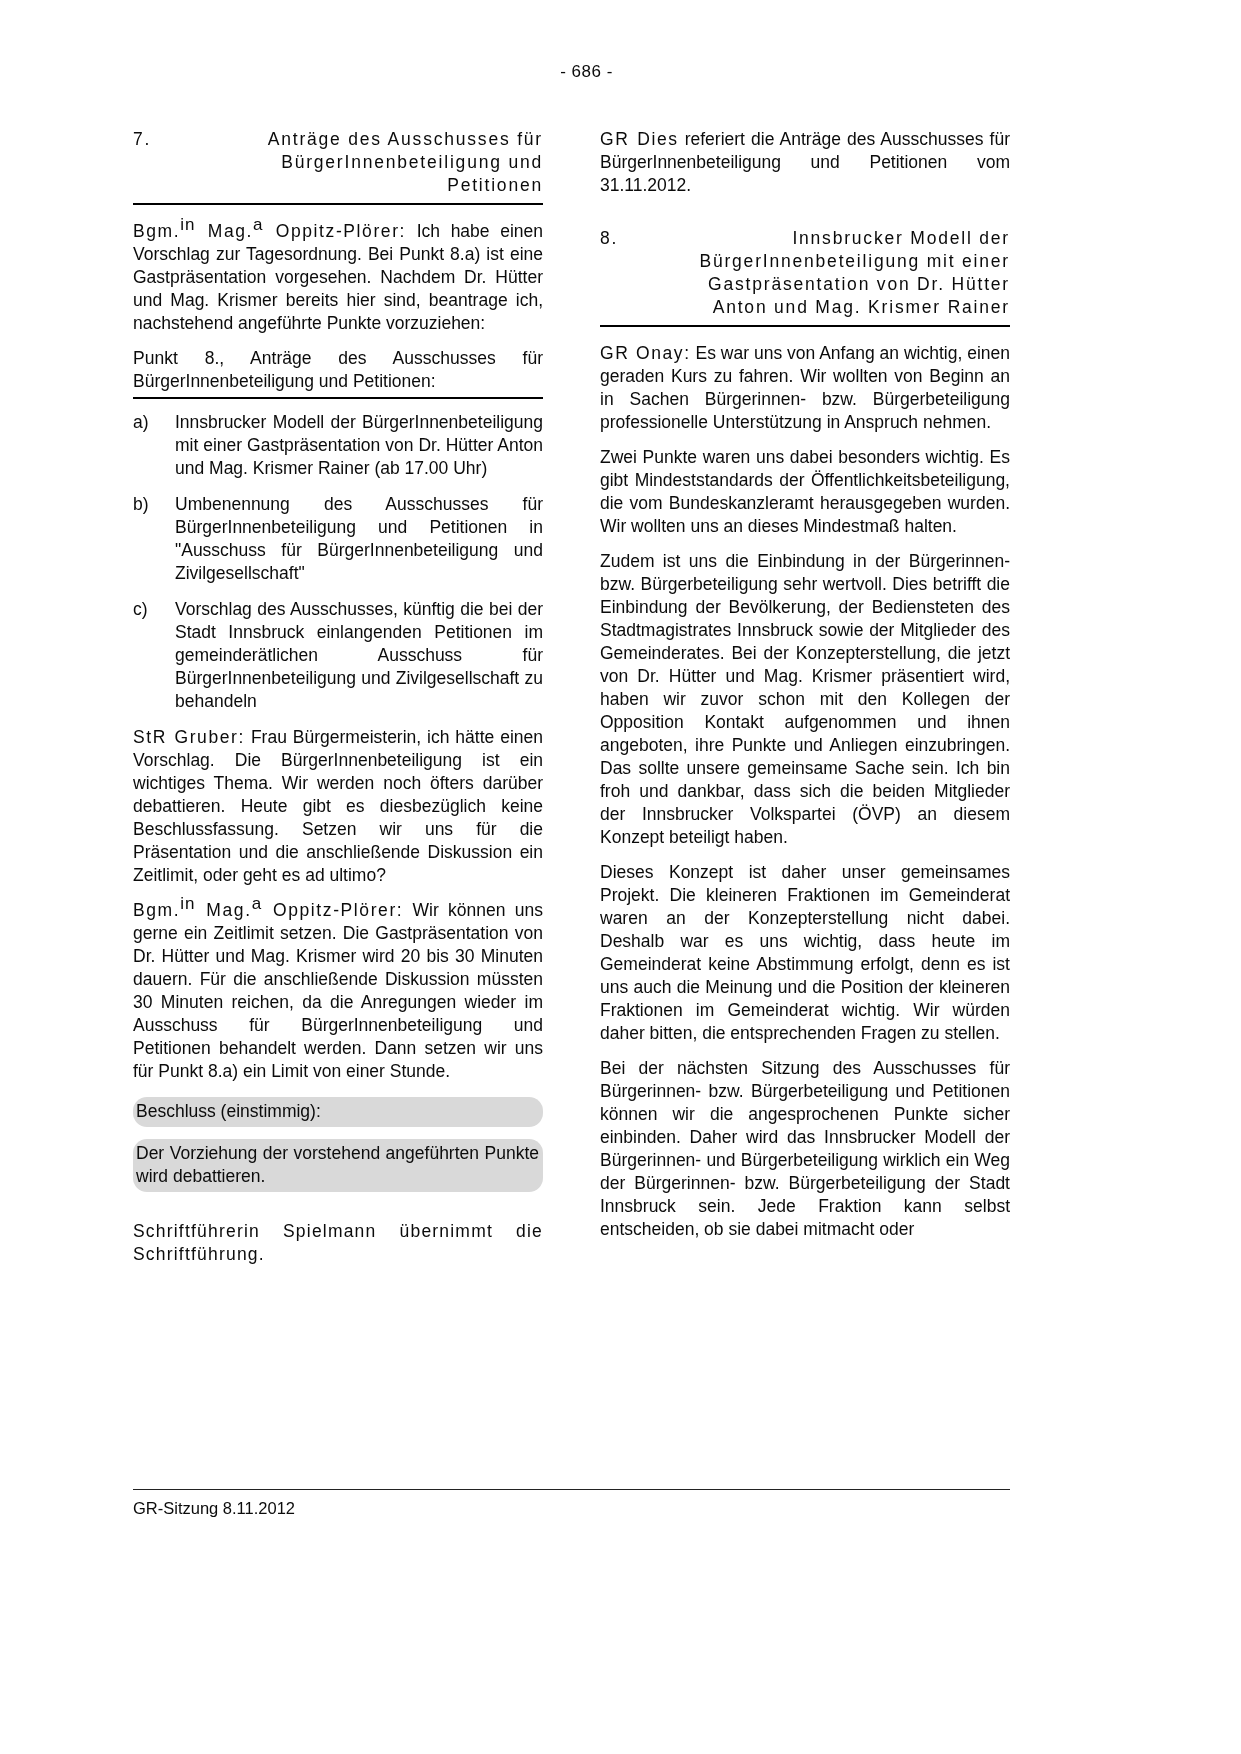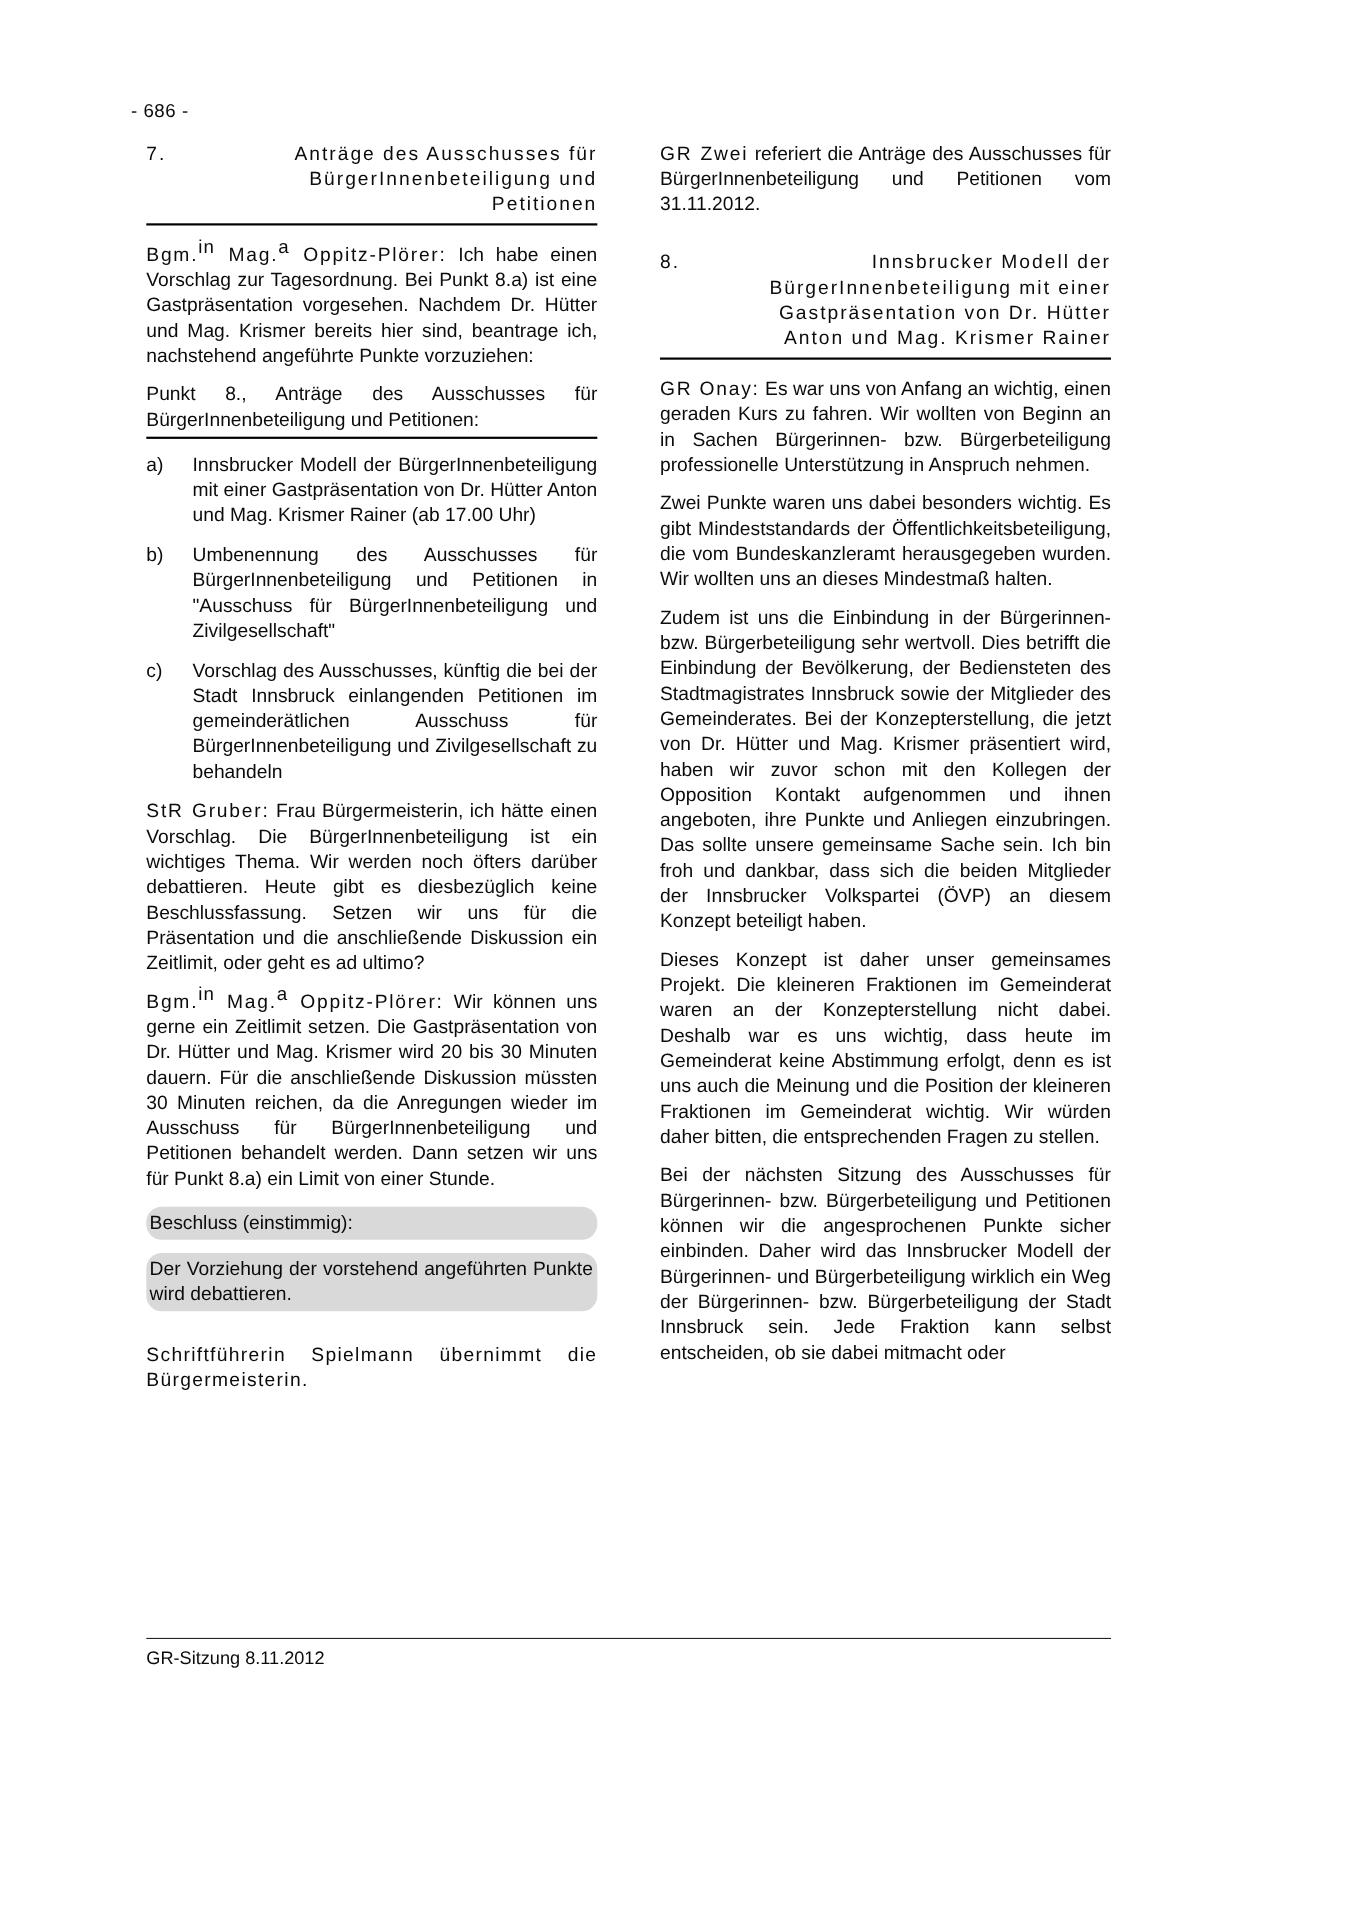--- a/index.html
+++ b/index.html
@@ -11,25 +11,24 @@
   }
   .page {
     position:relative;
     width:1241px;
     height:1754px;
     background:#ffffff;
     overflow:hidden;
   }
   .page-number {
     position:absolute;
-    top:62px; left:119px; width:877px;
-    text-align:left;
+    top:62px; left:148px; width:877px;
+    text-align:center;
     font-size:17px;
     letter-spacing:0.5px;
-    margin-top:29px;
   }
   .columns {
     position:absolute;
     top:128px; left:133px; width:877px;
     display:flex;
     gap:57px;
   }
   .col {
     width:410px;
     flex:0 0 410px;
@@ -125,27 +124,27 @@
       </div>
 
       <p class="para"><span class="speaker">StR Gruber:</span><span> Frau Bürgermeisterin, ich hätte einen Vorschlag. Die BürgerInnenbeteiligung ist ein wichtiges Thema. Wir werden noch öfters darüber debattieren. Heute gibt es diesbezüglich keine Beschlussfassung. Setzen wir uns für die Präsentation und die anschließende Diskussion ein Zeitlimit, oder geht es ad ultimo?</span></p>
 
       <p class="para"><span class="speaker">Bgm.</span><sup class="sp">in</sup><span class="speaker"> Mag.</span><sup class="sp">a</sup><span class="speaker"> Oppitz-Plörer:</span><span> Wir können uns gerne ein Zeitlimit setzen. Die Gastpräsentation von Dr. Hütter und Mag. Krismer wird 20 bis 30 Minuten dauern. Für die anschließende Diskussion müssten 30 Minuten reichen, da die Anregungen wieder im Ausschuss für BürgerInnenbeteiligung und Petitionen behandelt werden. Dann setzen wir uns für Punkt 8.a) ein Limit von einer Stunde.</span></p>
 
       <p class="para highlight beschluss-label">Beschluss (einstimmig):</p>
 
       <p class="para highlight beschluss-text">Der Vorziehung der vorstehend angeführten Punkte wird debattieren.</p>
 
-      <p class="para schriftfuehrung">Schriftführerin Spielmann übernimmt die Bürgermeisterin.</p>
+      <p class="para schriftfuehrung">Schriftführerin Spielmann übernimmt die Schriftführung.</p>
 
     </div>
 
     <div class="col">
 
-      <p class="para"><span class="speaker">GR Zwei</span><span> referiert die Anträge des Ausschusses für BürgerInnenbeteiligung und Petitionen vom 31.11.2012.</span></p>
+      <p class="para"><span class="speaker">GR Dies</span><span> referiert die Anträge des Ausschusses für BürgerInnenbeteiligung und Petitionen vom 31.11.2012.</span></p>
 
       <div class="heading heading-8">
         <span class="h-num">8.</span>
         <span class="h-title">Innsbrucker Modell der BürgerInnenbeteiligung mit einer Gastpräsentation von Dr. Hütter Anton und Mag. Krismer Rainer</span>
       </div>
 
       <p class="para"><span class="speaker">GR Onay:</span><span> Es war uns von Anfang an wichtig, einen geraden Kurs zu fahren. Wir wollten von Beginn an in Sachen Bürgerinnen- bzw. Bürgerbeteiligung professionelle Unterstützung in Anspruch nehmen.</span></p>
 
       <p class="para">Zwei Punkte waren uns dabei besonders wichtig. Es gibt Mindeststandards der Öffentlichkeitsbeteiligung, die vom Bundeskanzleramt herausgegeben wurden. Wir wollten uns an dieses Mindestmaß halten.</p>
 

